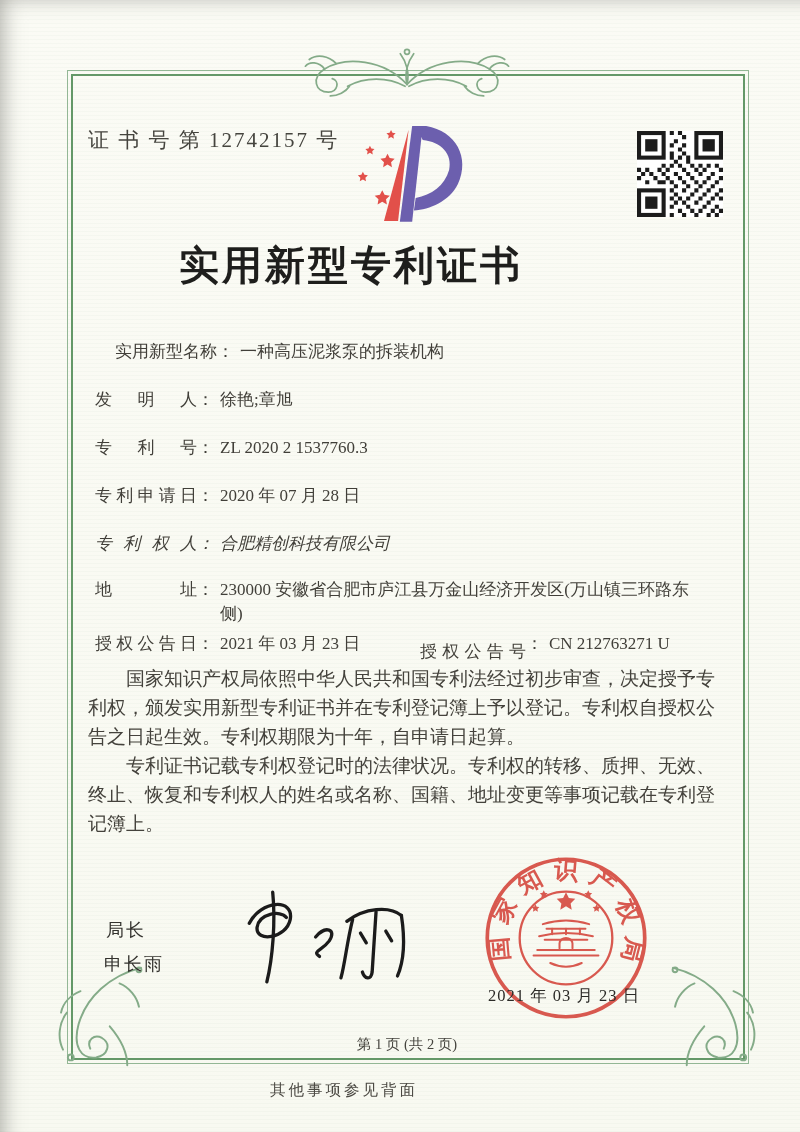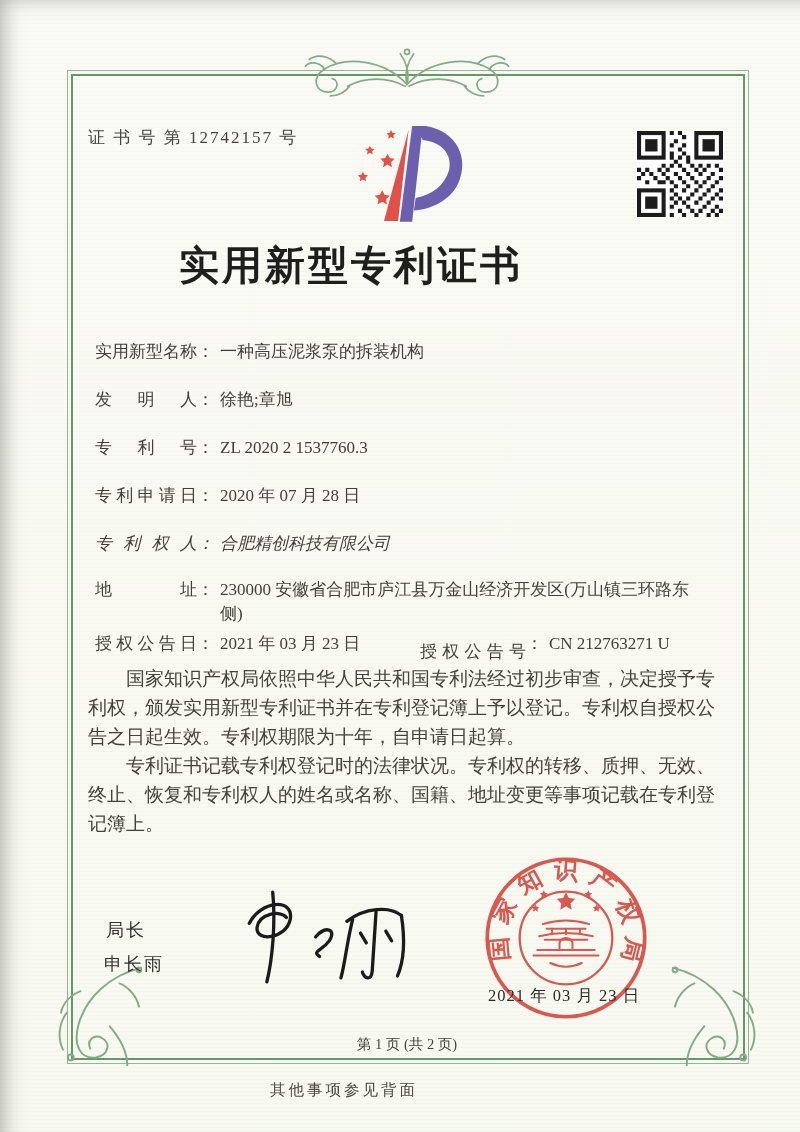--- a/index.html
+++ b/index.html
@@ -17,21 +17,21 @@
     box-shadow: inset 16px 10px 22px -14px rgba(100,100,95,.55);
   }
   .frame{
     position:absolute;left:67px;top:70px;width:680px;height:992px;
     border:1px solid #93b795;
   }
   .frame-inner{
     position:absolute;inset:3px;border:2px solid #649868;
   }
   .orn{position:absolute;}
-  .cert-no{position:absolute;left:88px;top:126px;font-size:17px;letter-spacing:2px;color:#45443e;}
+  .cert-no{position:absolute;left:88px;top:126px;font-size:21px;letter-spacing:2px;color:#45443e;}
   .title{
     position:absolute;left:67px;top:238px;width:568px;text-align:center;
     font-size:40px;font-weight:bold;letter-spacing:3px;color:#1e1e1c;
   }
   .field-row{position:absolute;left:95px;width:640px;font-size:17px;color:#413f39;}
   .field-label{
     display:inline-block;width:102px;vertical-align:top;
     text-align:justify;text-align-last:justify;
   }
   .field-colon{display:inline-block;vertical-align:top;margin-right:6px;}
@@ -136,21 +136,21 @@
                M8,16h1v1H8z M10,16h1v1h-1z M12,16h1v1h-1z M15,16h1v1h-1z M18,16h1v1h-1z M20,16h1v1h-1z
                M9,17h1v1H9z M11,17h1v1h-1z M14,17h1v1h-1z M17,17h1v1h-1z
                M8,18h1v1H8z M12,18h1v1h-1z M16,18h1v1h-1z M19,18h1v1h-1z
                M10,19h1v1h-1z M13,19h1v1h-1z M15,19h1v1h-1z M18,19h1v1h-1z M20,19h1v1h-1z
                M8,20h1v1H8z M11,20h1v1h-1z M14,20h1v1h-1z M17,20h1v1h-1z M19,20h1v1h-1z"></path>
     </g>
   </svg>
 
   <div class="title">实用新型专利证书</div>
 
-  <div class="field-row" style="top:340px;">
+  <div class="field-row" style="top:340px;margin-left:20px;">
     <span class="field-label">实用新型名称</span><span class="field-colon">：</span><span class="field-value">一种高压泥浆泵的拆装机构</span>
   </div>
   <div class="field-row" style="top:388px;">
     <span class="field-label">发明人</span><span class="field-colon">：</span><span class="field-value">徐艳;章旭</span>
   </div>
   <div class="field-row" style="top:436px;">
     <span class="field-label">专利号</span><span class="field-colon">：</span><span class="field-value">ZL 2020 2 1537760.3</span>
   </div>
   <div class="field-row" style="top:484px;">
     <span class="field-label">专利申请日</span><span class="field-colon">：</span><span class="field-value">2020 年 07 月 28 日</span>

